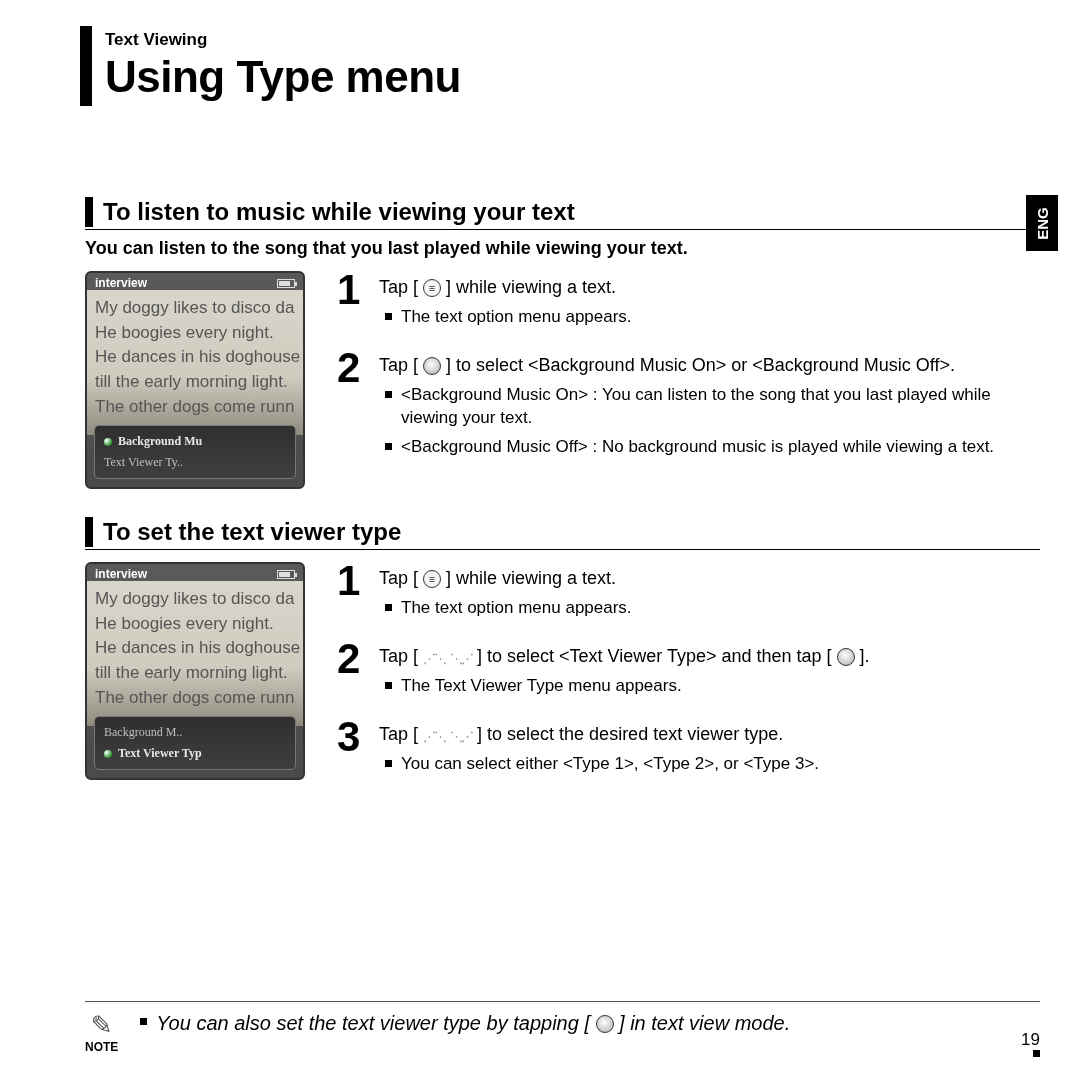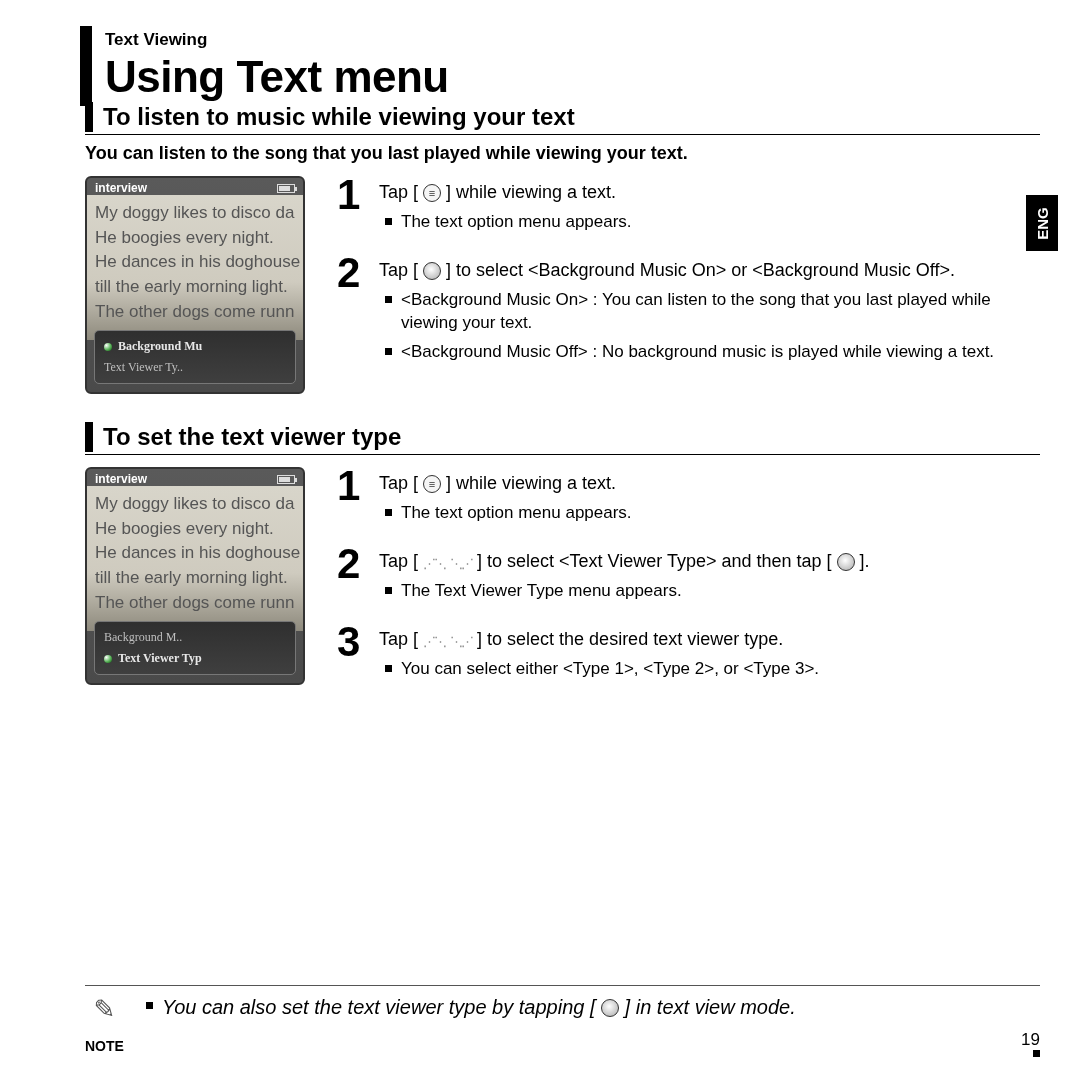--- a/index.html
+++ b/index.html
@@ -48,20 +48,21 @@
     display: flex;
     align-items: center;
     justify-content: center;
   }
   .lang-tab span {
     transform: rotate(-90deg);
     font-weight: bold;
     font-size: 15px;
   }
   .section {
+    margin-top: 95px;
   }
   .section2 { margin-top: 28px; }
   .section-heading-row {
     display: flex;
     align-items: center;
     border-bottom: 1px solid #000;
     padding-bottom: 2px;
     margin-bottom: 8px;
   }
   .section-bar {
@@ -215,23 +216,23 @@
   .note-row::after {
     content:''; position:absolute; right:0; bottom:-3px; width:7px; height:7px; background:#000;
   }
   .note-icon-col { text-align:center; }
   .note-pencil {
     font-size: 26px;
     line-height:1;
     color:#555;
   }
   .note-label {
-    font-size: 14px;
-    font-weight: bold;
-    margin-top: 16px;
+    font-size: 12px;
+    font-weight: bold;
+    margin-top: 2px;
   }
   .note-text {
     font-size: 20px;
     padding-left: 20px;
     position: relative;
     flex:1;
     font-style:italic;
   }
   .note-text::before {
     content:'';
@@ -243,21 +244,21 @@
     align-self: flex-end;
     padding-bottom: 4px;
   }
 </style>
 </head>
 <body>
 
 <div class="page">
   <div class="header-bar"></div>
   <div class="breadcrumb">Text Viewing</div>
-  <div class="page-title">Using Text menu</div>
+  <div class="page-title">Using Type menu</div>
 
   <div class="lang-tab">
     <span>ENG</span>
   </div>
 
   <div class="section">
     <div class="section-heading-row">
       <div class="section-bar"></div>
       <div class="section-heading">To listen to music while viewing your text</div>
     </div>

